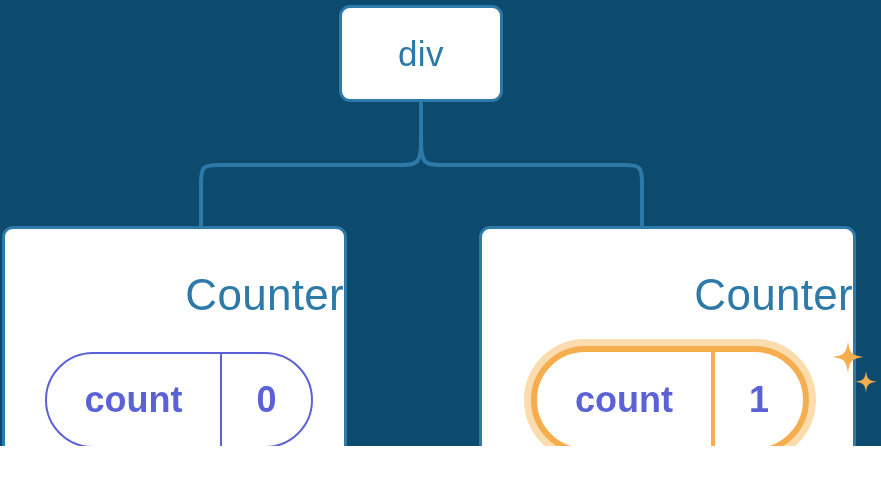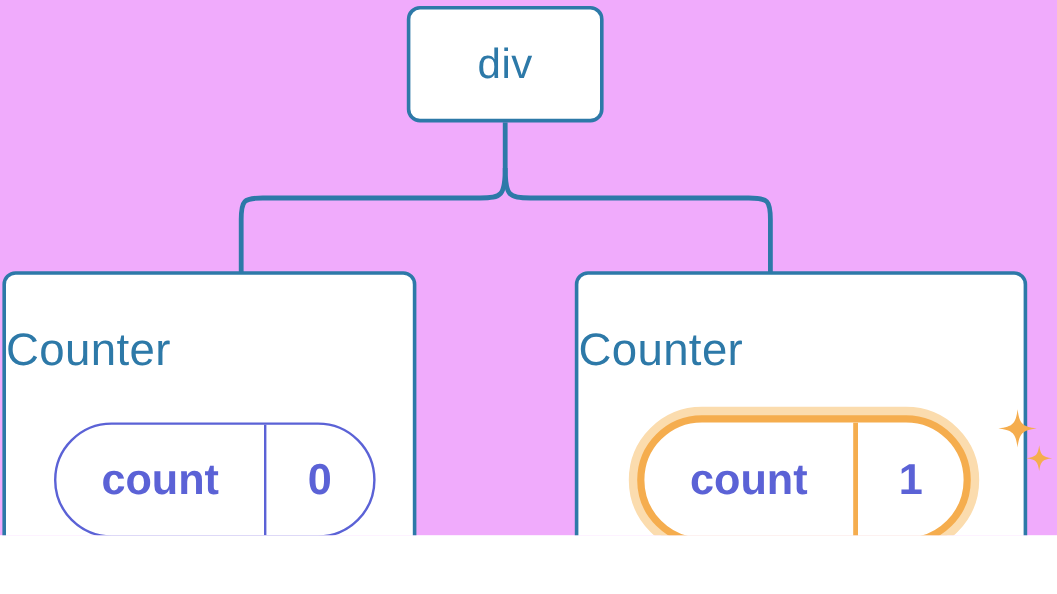--- a/index.html
+++ b/index.html
@@ -9,21 +9,21 @@
   body {
     width: 881px;
     height: 495px;
     overflow: hidden;
     font-family: "Liberation Sans", sans-serif;
   }
   #stage {
     position: relative;
     width: 881px;
     height: 446px;
-    background: #f0abfc;
+    background: #0c4a6e;
     overflow: hidden;
   }
 
   
   #connectors {
     position: absolute;
     left: 0;
     top: 0;
     width: 881px;
     height: 495px;
@@ -73,22 +73,22 @@
     left: 479px;
     top: 226px;
     width: 377px;
     height: 257px;
   }
   .card-title {
     position: absolute;
     left: 0;
     right: 0;
     top: 44px;
-    text-align: left;
-    font-size: 38px;
+    text-align: right;
+    font-size: 44px;
     color: #2d79a8;
     letter-spacing: 0.3px;
     line-height: 1;
   }
 
   
   .pill-wrap {
     position: absolute;
   }
   .pill-wrap-left {

